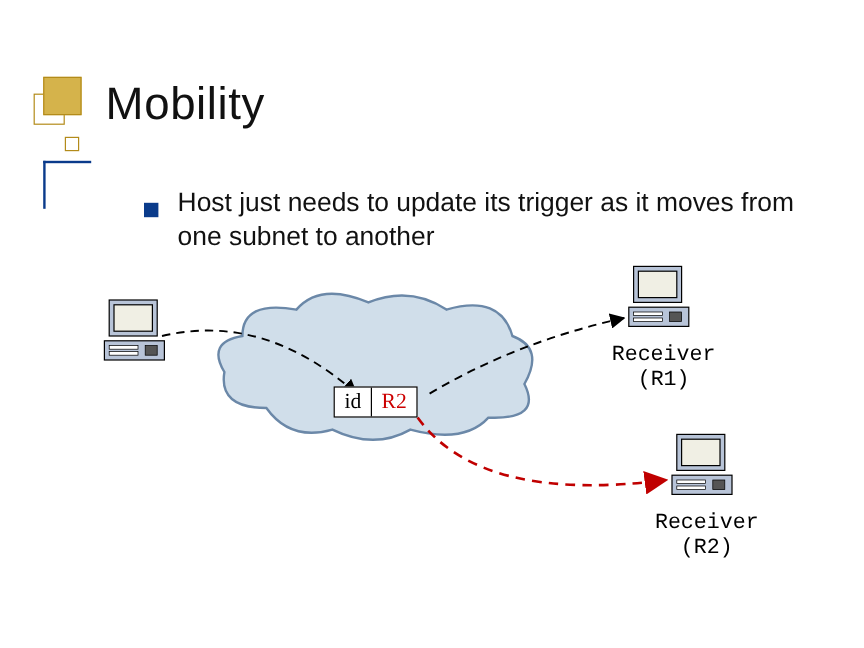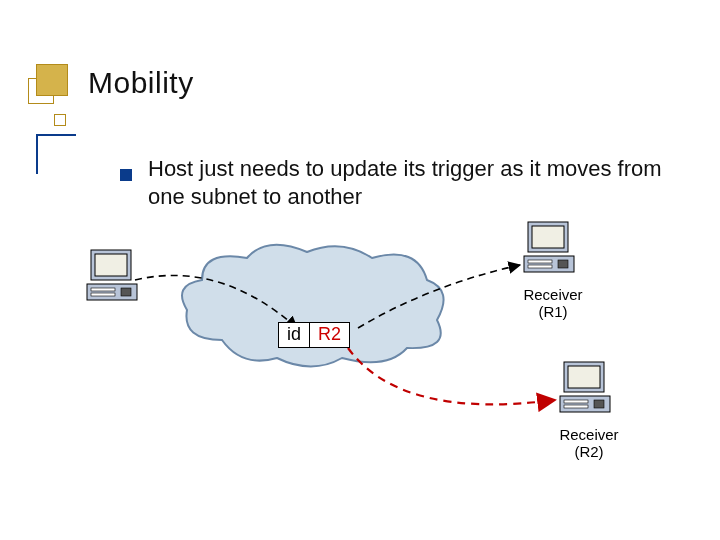--- a/index.html
+++ b/index.html
@@ -22,21 +22,21 @@
     z-index: 0;
   }
   .sq {
     position: absolute;
     border: 1px solid #b38b1a;
   }
   .sq.filled { background: #d5b34b; }
   .title-text {
     position: relative;
     z-index: 1;
-    font-size: 30px;
+    font-size: 38px;
     letter-spacing: 0.5px;
     margin-left: 60px;
     color: #111;
   }
   .bullet {
     position: absolute;
     left: 120px;
     top: 155px;
     right: 30px;
   }
@@ -56,39 +56,39 @@
   }
   .diagram {
     position: absolute;
     left: 0;
     top: 230px;
     width: 720px;
     height: 300px;
   }
   .label {
     position: absolute;
-    font-family: Liberation Sans, sans-serif;
-    font-size: 15px;
+    font-family: Liberation Mono, monospace;
+    font-size: 18px;
     text-align: center;
     color: #000;
     line-height: 1.15;
     white-space: pre;
   }
   .computer {
     position: absolute;
   }
   .computer svg { display: block; }
   .cloud {
     position: absolute;
   }
   .trigger-box {
     position: absolute;
     border: 1.5px solid #000;
     background: #fff;
-    font-family: Liberation Sans, sans-serif;
+    font-family: Liberation Serif, serif;
     font-size: 18px;
     display: flex;
     height: 24px;
   }
   .trigger-box .cell {
     padding: 1px 8px 0 8px;
   }
   .trigger-box .cell + .cell {
     border-left: 1.5px solid #000;
   }

